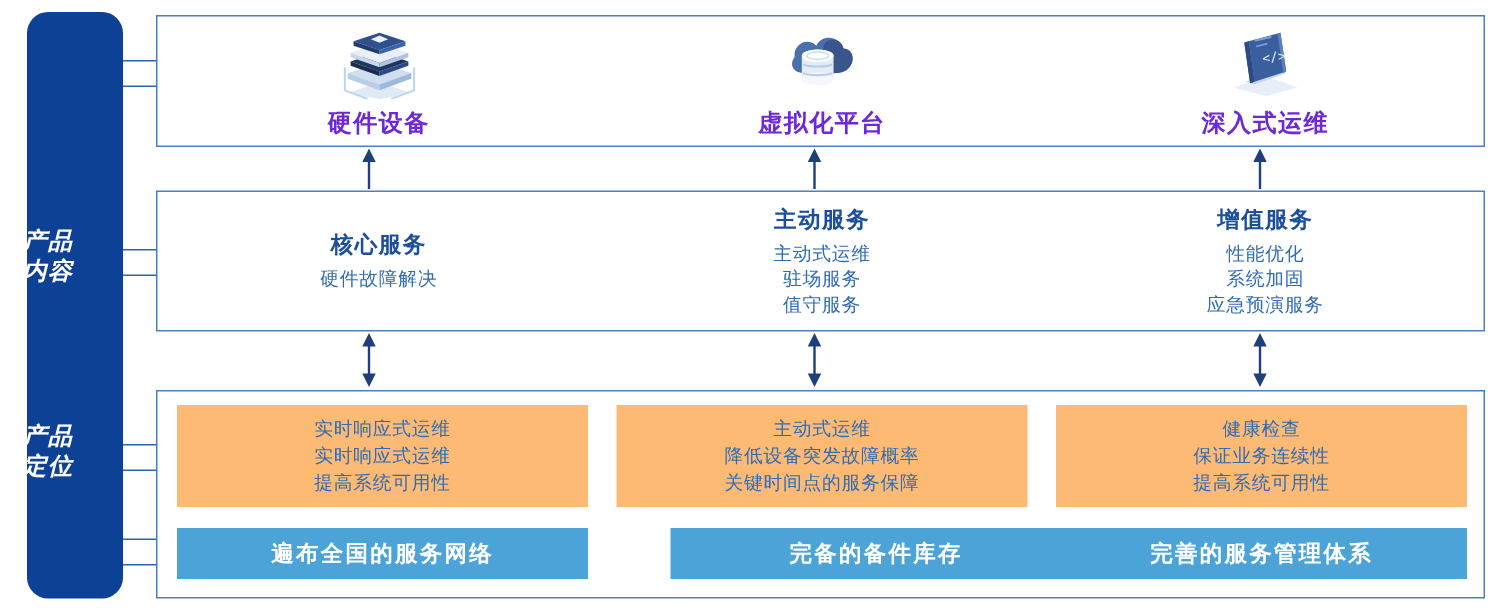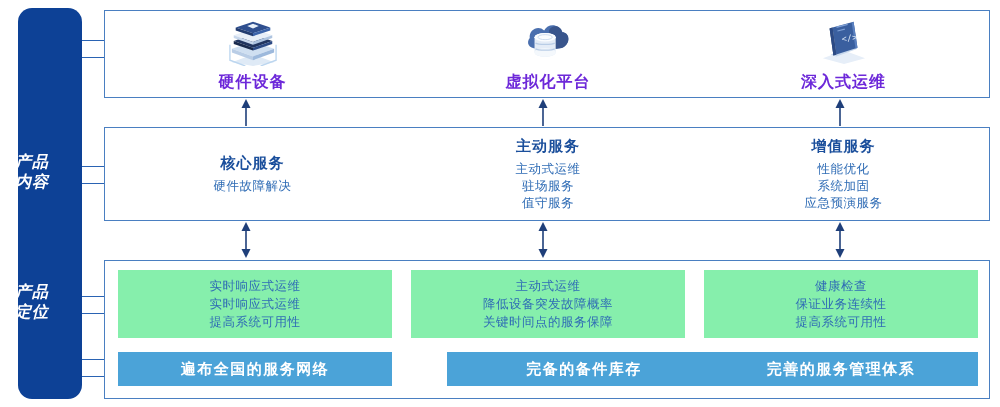--- a/index.html
+++ b/index.html
@@ -101,21 +101,21 @@
   .content-item {
     color: #2f6cb5;
     font-size: 12.5px;
     line-height: 17px;
     letter-spacing: .5px;
   }
 
   
   .gray-card {
     position: absolute;
-    background: #86efac;
+    background: #fdba74;
     display: flex;
     flex-direction: column;
     align-items: center;
     justify-content: center;
     text-align: center;
     box-sizing: border-box;
   }
   .gray-line {
     color: #2f6cb5;
     font-size: 12.5px;

